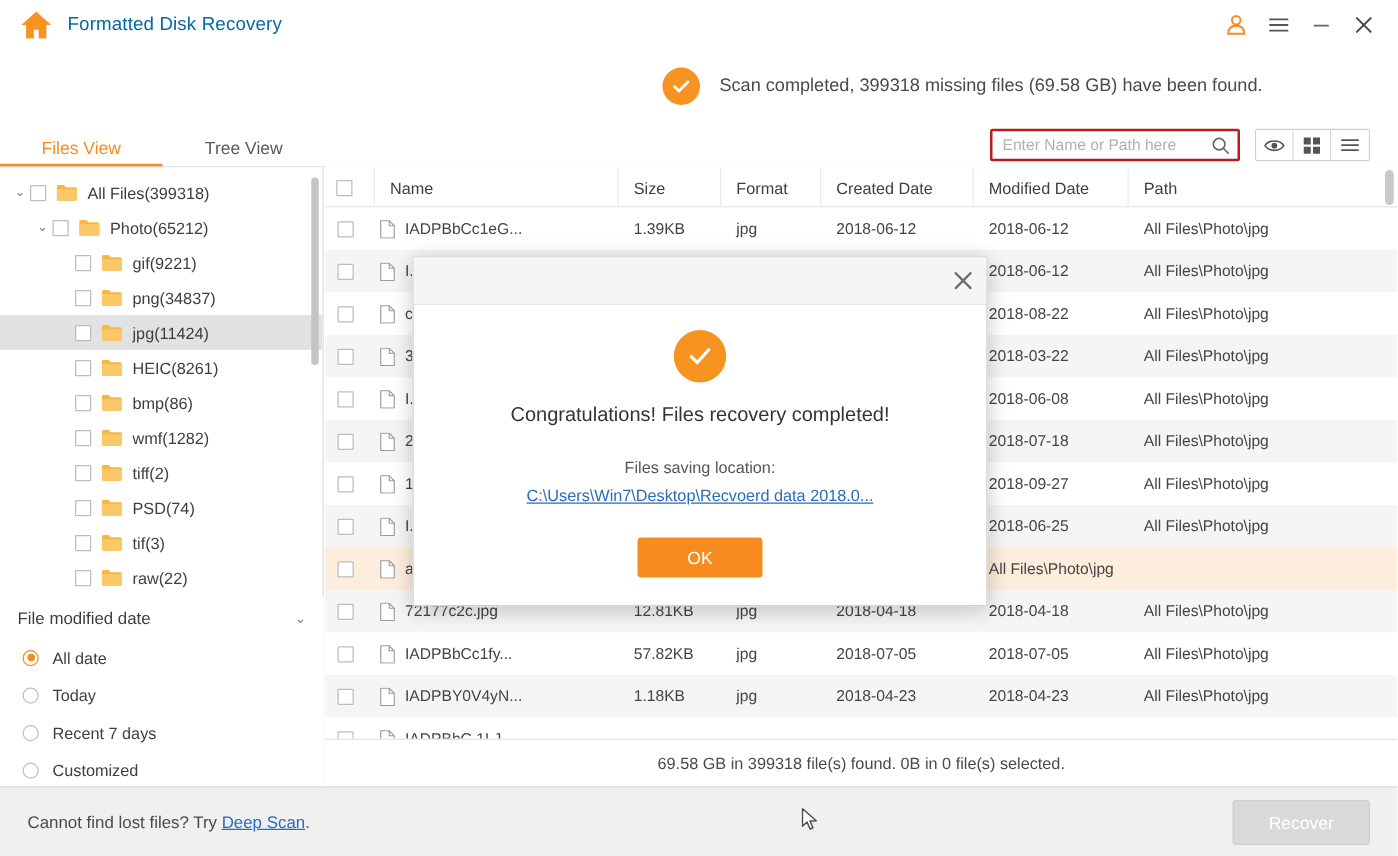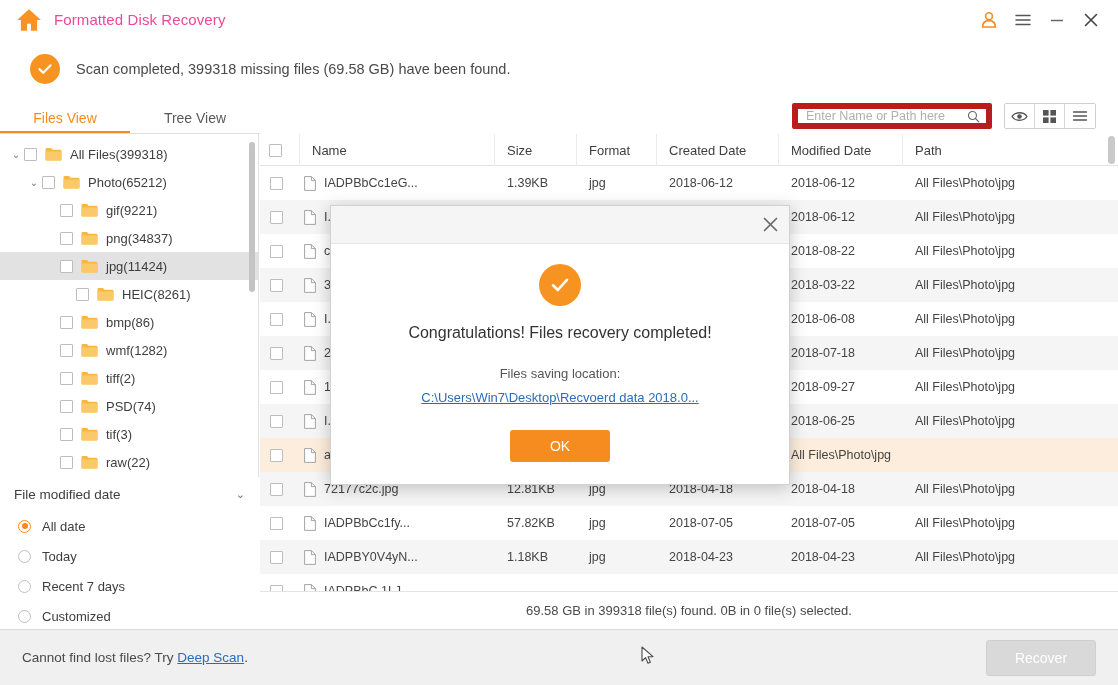--- a/index.html
+++ b/index.html
@@ -12,33 +12,33 @@
   .app { position: relative; width: 1118px; height: 685px; background:#fff; }
 
   
   .titlebar {
     position:absolute; top:0; left:0; width:1118px; height:40px;
     background:#ffffff; display:flex; align-items:center;
     border-bottom:1px solid #ffffff;
   }
   .home-icon { margin-left:16px; width:26px; height:24px; display:block; }
   .app-title {
-    margin-left:12px; font-size:15px; color:#ec4899; letter-spacing:.1px;
+    margin-left:12px; font-size:15px; color:#0369a1; letter-spacing:.1px;
   }
   .win-ctrls { margin-left:auto; display:flex; align-items:center; }
   .win-btn {
     width:34px; height:40px; display:flex; align-items:center; justify-content:center;
     cursor:pointer;
   }
   .win-btn.last { margin-right:10px; }
 
   
   .status-bar {
     position:absolute; top:40px; left:0; width:1010px; height:58px;
-    background:#ffffff; display:flex; align-items:center;
+    background:#ffffff; display:flex; align-items:center;justify-content:flex-end;
   }
   .status-check {
     margin-left:30px; width:30px; height:30px; border-radius:50%;
     background:#f79421; display:flex; align-items:center; justify-content:center;
     flex:0 0 auto;
   }
   .status-text { margin-left:16px; font-size:14.5px; color:#4a4a4a; }
 
   
   .tabs {
@@ -57,21 +57,21 @@
   .tabs-underline {
     position:absolute; top:133px; left:0; width:1118px; height:1px; background:#e0e0e0;
   }
 
   
   .toolbar {
     position:absolute; top:98px; left:260px; width:858px; height:36px;
     display:flex; align-items:center; justify-content:flex-end; background:#fff;
   }
   .search-box {
-    width:200px; height:26px; border:6px solid #b91c1c; border-radius:2px;
+    width:200px; height:26px; border:2px solid #b91c1c; border-radius:2px;
     display:flex; align-items:center; padding:0 6px 0 8px; background:#fff;
   }
   .search-box input {
     border:none; outline:none; flex:1; font-size:12.5px; color:#333;
     font-family:"Liberation Sans", sans-serif; background:transparent;
   }
   .search-box input::placeholder { color:#b0b0b0; }
   .view-group {
     margin-left:12px; margin-right:22px; display:flex; height:26px;
     border:1px solid #cfcfcf; border-radius:2px; overflow:hidden;
@@ -363,21 +363,21 @@
         </div>
         <div class="tree-row selected" style="padding-left: 44px;">
           <span class="caret"></span>
           <span class="chk"></span>
           <svg class="folder" width="17" height="14" viewBox="0 0 17 14">
             <path d="M0.5 2.2 A1.2 1.2 0 0 1 1.7 1 H6 L7.6 2.8 H15.3 A1.2 1.2 0 0 1 16.5 4 V12.3 A1.2 1.2 0 0 1 15.3 13.5 H1.7 A1.2 1.2 0 0 1 0.5 12.3 Z" fill="#f5b942"></path>
             <path d="M0.5 4.4 H16.5 V12.3 A1.2 1.2 0 0 1 15.3 13.5 H1.7 A1.2 1.2 0 0 1 0.5 12.3 Z" fill="#fbc96a"></path>
           </svg>
           <span class="tree-label">jpg(11424)</span>
         </div>
-        <div class="tree-row" style="padding-left: 60px;">
+        <div class="tree-row" style="padding-left: 44px;">
           <span class="caret"></span>
           <span class="chk"></span>
           <svg class="folder" width="17" height="14" viewBox="0 0 17 14">
             <path d="M0.5 2.2 A1.2 1.2 0 0 1 1.7 1 H6 L7.6 2.8 H15.3 A1.2 1.2 0 0 1 16.5 4 V12.3 A1.2 1.2 0 0 1 15.3 13.5 H1.7 A1.2 1.2 0 0 1 0.5 12.3 Z" fill="#f5b942"></path>
             <path d="M0.5 4.4 H16.5 V12.3 A1.2 1.2 0 0 1 15.3 13.5 H1.7 A1.2 1.2 0 0 1 0.5 12.3 Z" fill="#fbc96a"></path>
           </svg>
           <span class="tree-label">HEIC(8261)</span>
         </div>
         <div class="tree-row" style="padding-left: 44px;">
           <span class="caret"></span>

